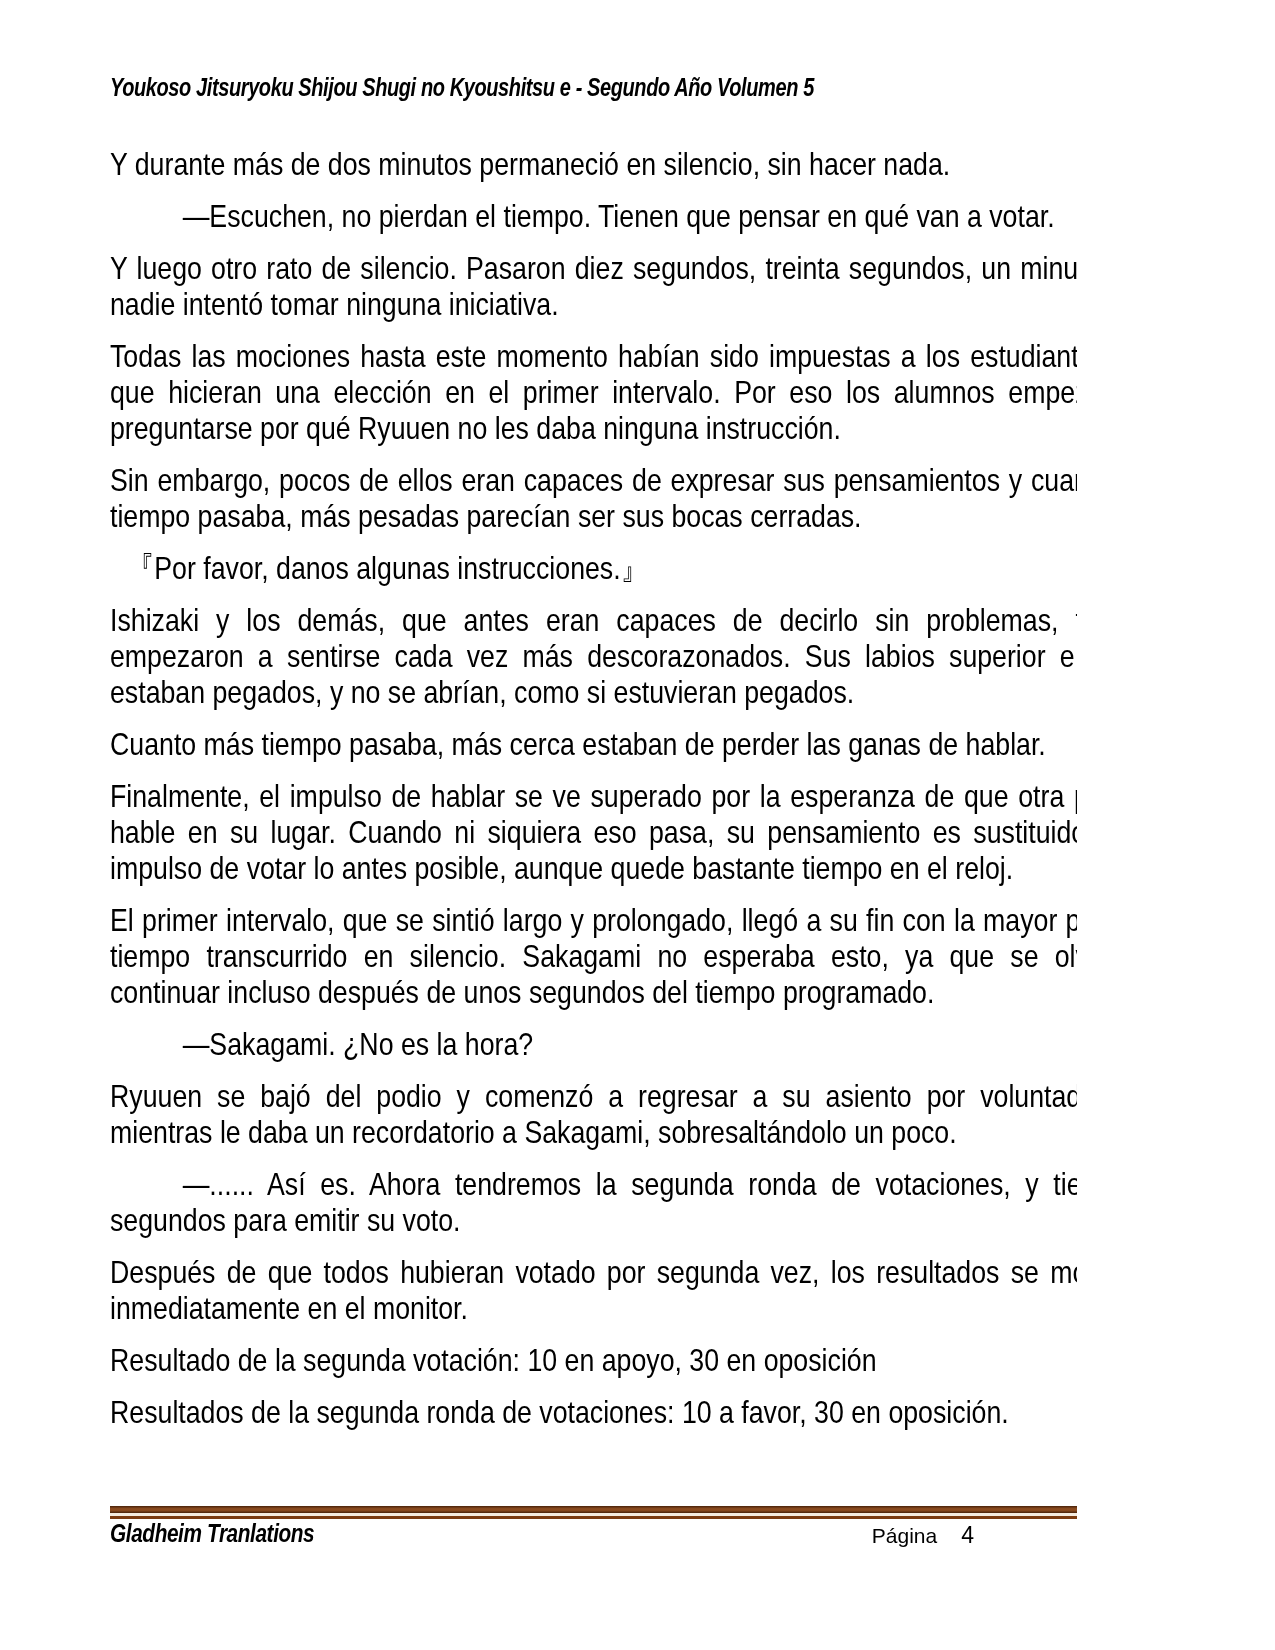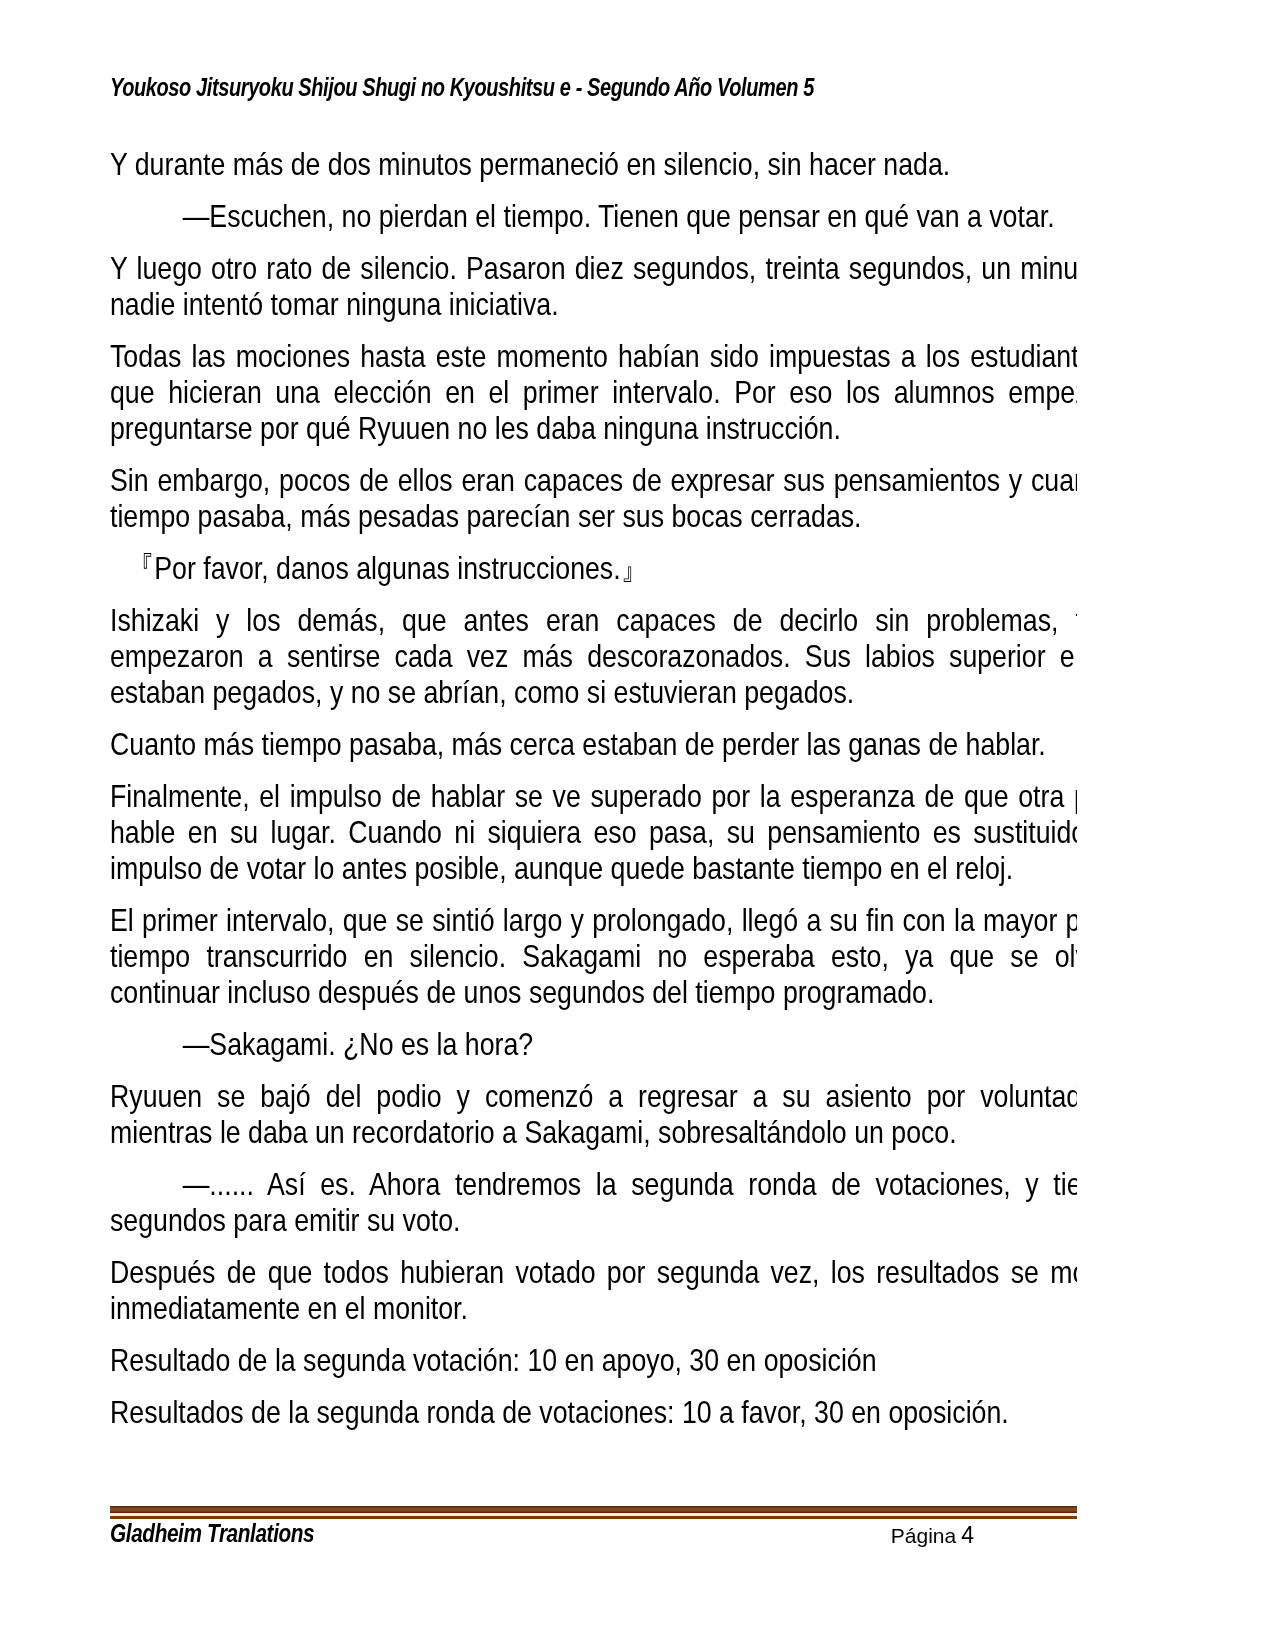--- a/index.html
+++ b/index.html
@@ -53,21 +53,21 @@
     position:absolute;left:110px;top:1518px;
     font-weight:700;font-style:italic;
     font-size:26px;line-height:30px;
     letter-spacing:-0.5px;
     transform:scaleX(0.80);transform-origin:0 0;
     white-space:nowrap;
   }
   .footer-page{
     position:absolute;right:103px;top:1522px;
     font-size:21px;line-height:26px;
-    display:flex;gap:5px;align-items:baseline;
+    display:flex;gap:24px;align-items:baseline;
     white-space:nowrap;
     margin-left:44px;
   }
   .footer-page .num{font-size:23px;}
 </style>
 </head>
 <body>
 
 <div class="page">
 

